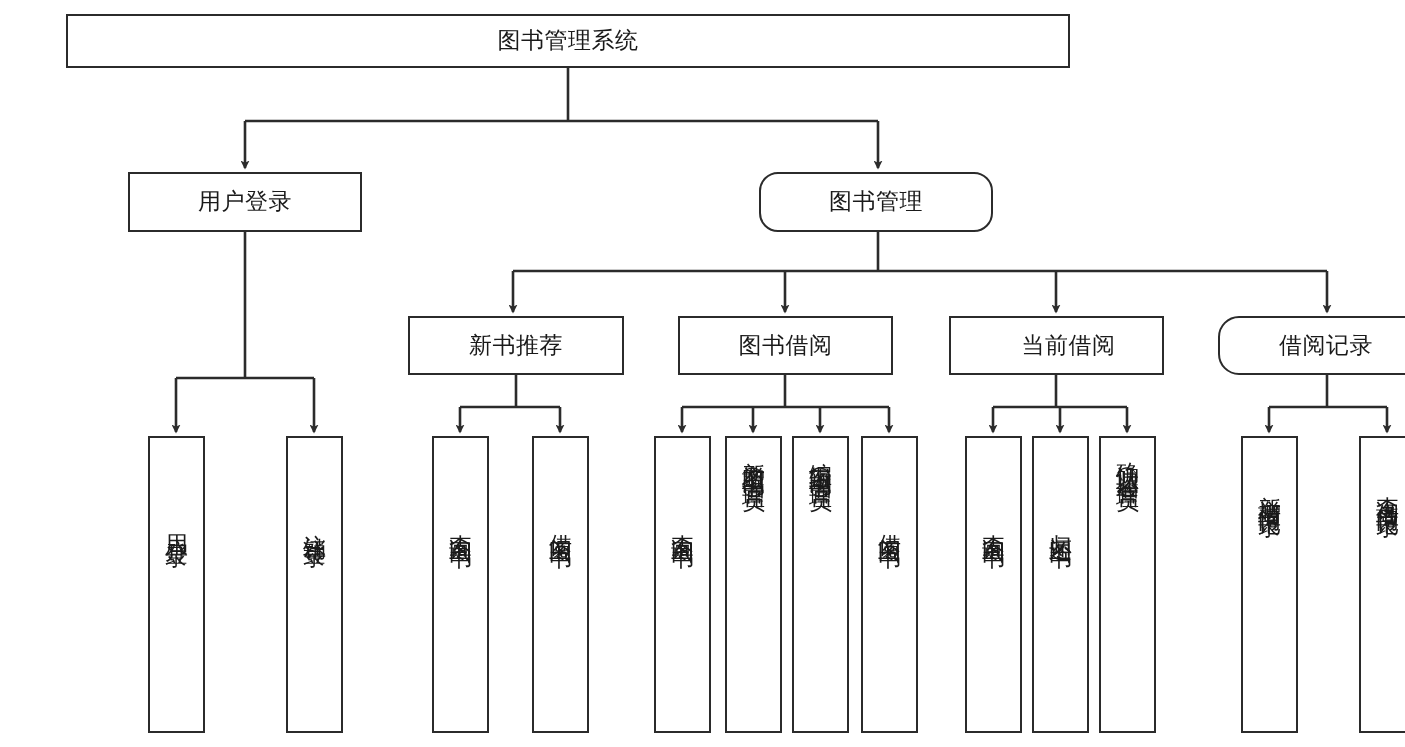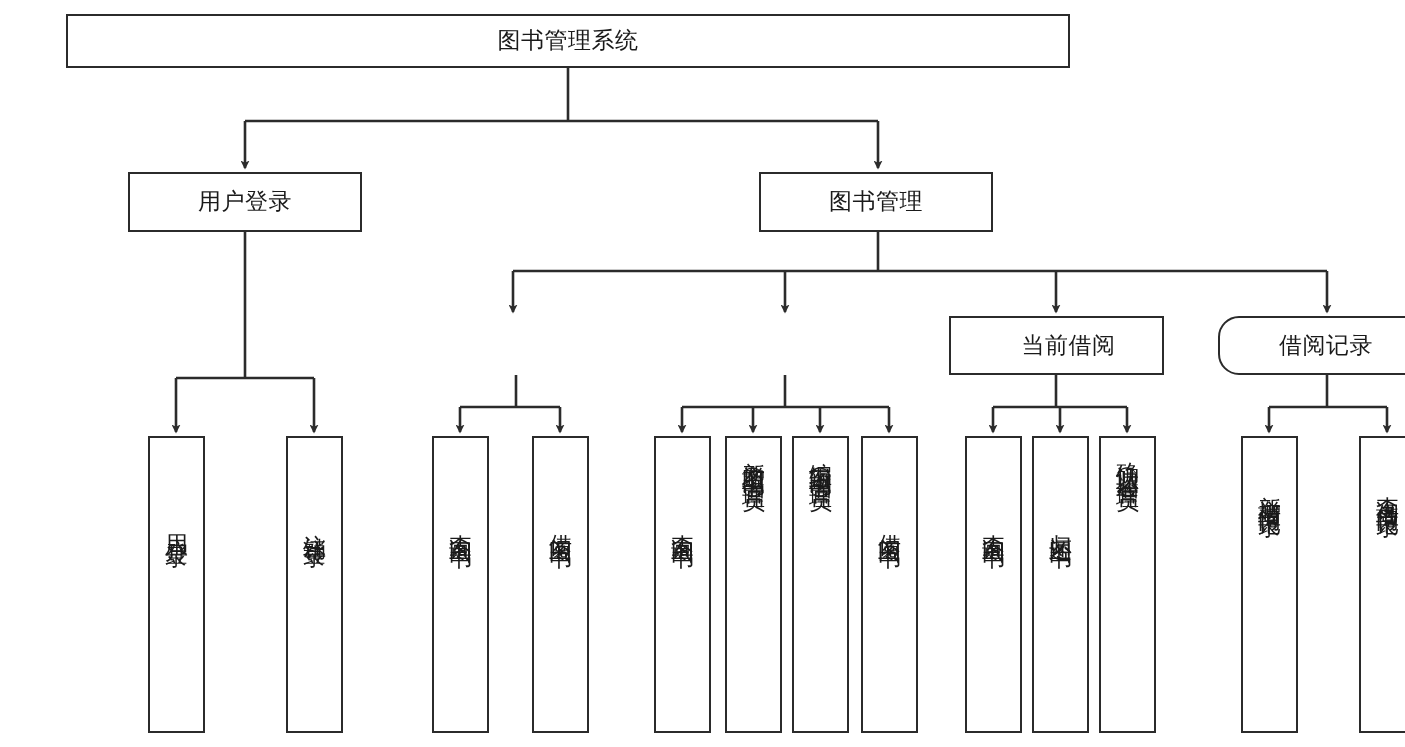--- a/index.html
+++ b/index.html
@@ -136,24 +136,30 @@
     </g>
   </svg>
 
   <div class="node-box node-h node-root" style="left:20px; top:14px; width:1004px; height:54px;">
     <span class="node-label">图书管理系统</span>
   </div>
 
   <div class="node-box node-h" style="left:82px; top:172px; width:234px; height:60px;">
     <span class="node-label">用户登录</span>
   </div>
-  <div class="node-box node-h" style="left:713px; top:172px; width:234px; height:60px;">
+  <div class="node-box node-h" style="left:713px; top:172px; width:234px; height:60px;border-radius:19px;">
     <span class="node-label">图书管理</span>
   </div>
 
+  <div class="node-box node-h" style="left:362px; top:316px; width:216px; height:59px;">
+    <span class="node-label">新书推荐</span>
+  </div>
+  <div class="node-box node-h" style="left:632px; top:316px; width:215px; height:59px;">
+    <span class="node-label">图书借阅</span>
+  </div>
   <div class="node-box node-h" style="left:903px; top:316px; width:215px; height:59px;padding-left:24px;">
     <span class="node-label">当前借阅</span>
   </div>
   <div class="node-box node-h" style="left:1172px; top:316px; width:216px; height:59px;border-radius:21px;">
     <span class="node-label">借阅记录</span>
   </div>
 
   <div class="node-box node-v" style="left:102px; top:436px; width:57px; height:297px; padding-top:78px;">
     <span class="node-label">用户登录</span>
   </div>

